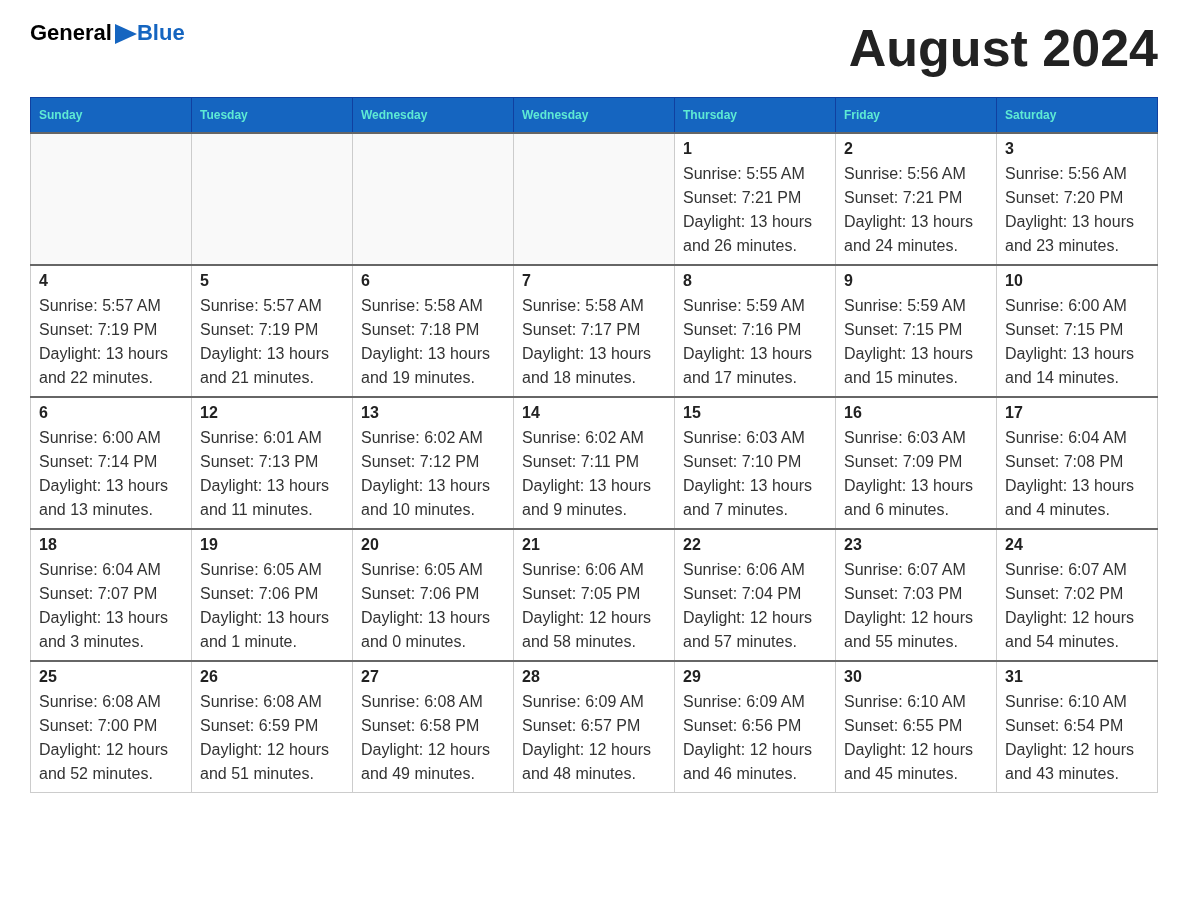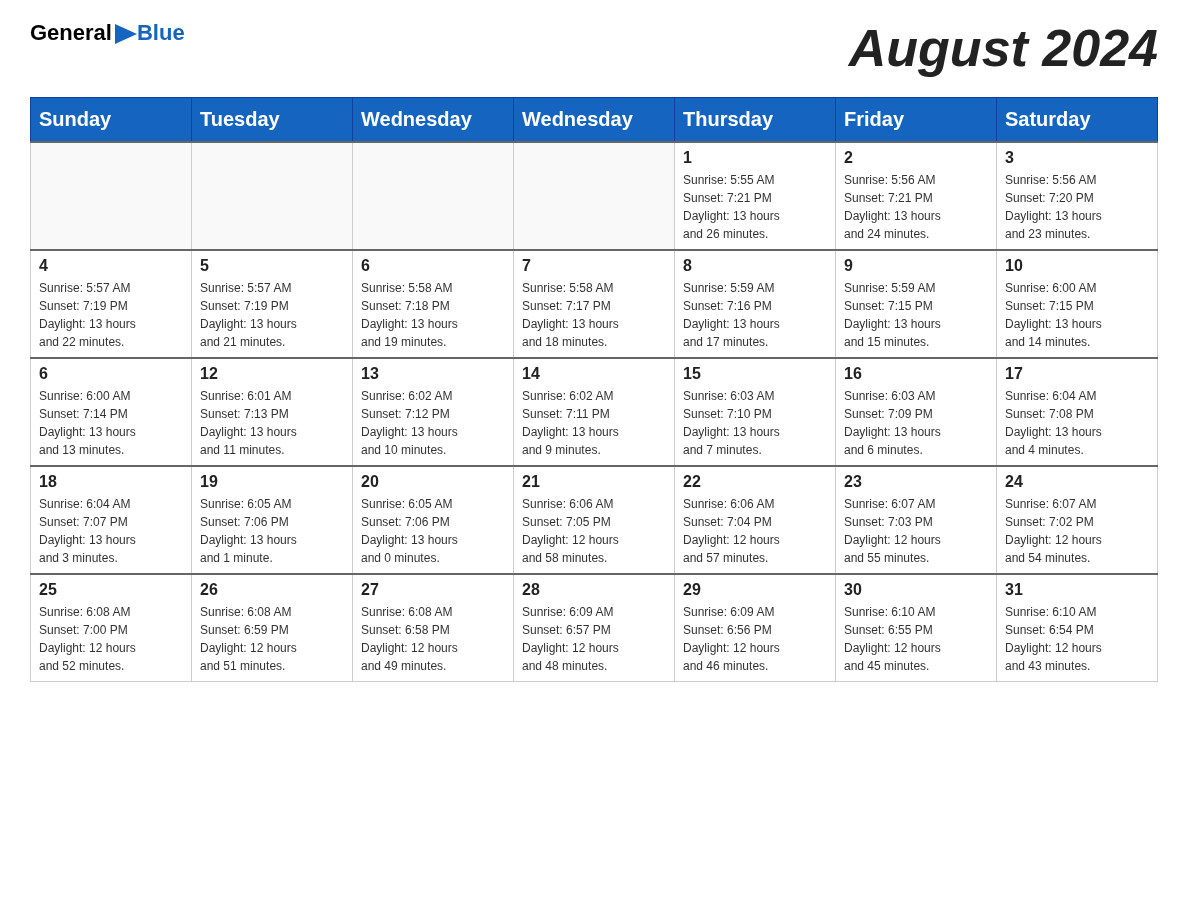--- a/index.html
+++ b/index.html
@@ -27,36 +27,35 @@
       color: #1565c0;
     }
     .title-block {
       text-align: right;
     }
     .month-title {
       font-size: 52px;
       font-weight: bold;
       color: #222;
       line-height: 1.1;
-      font-style: italic;
     }
     .location-title {
       font-size: 22px;
       color: #444;
       margin-top: 4px;
     }
     .calendar {
       width: 100%;
       border-collapse: collapse;
       border: 1px solid #999;
     }
     .calendar th {
       background-color: #1565c0;
-      color: #ffffff;
-      font-size: 20px;
+      color: #5eead4;
+      font-size: 12px;
       font-weight: bold;
       padding: 10px 8px;
       text-align: left;
       border: 1px solid #1040a0;
     }
     .calendar td {
       vertical-align: top;
       border: 1px solid #ccc;
       padding: 6px 8px;
       width: 14.28%;
@@ -66,21 +65,21 @@
       border-top: 2px solid #666;
     }
     .day-number {
       font-size: 16px;
       font-weight: bold;
       color: #222;
       display: block;
       margin-bottom: 4px;
     }
     .day-info {
-      font-size: 12px;
+      font-size: 16px;
       color: #333;
       line-height: 1.5;
     }
     .empty-cell {
       background: #f9f9f9;
     }
     .logo-wrapper {
       display: flex;
       align-items: flex-start;
     }

